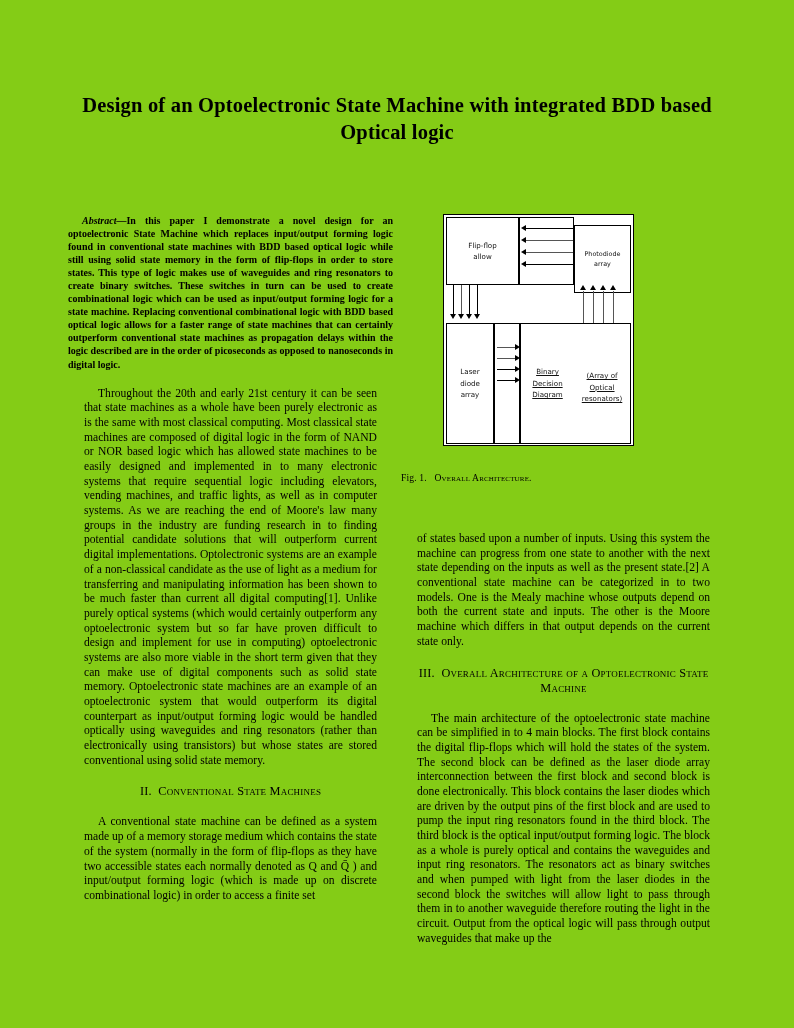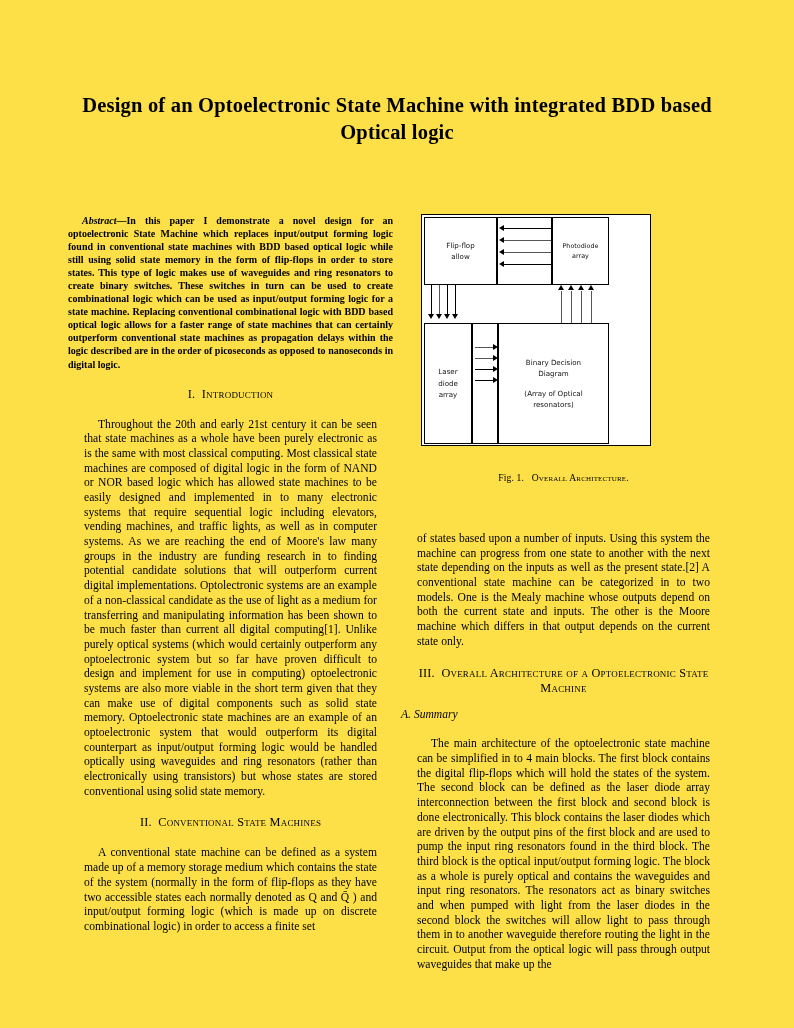--- a/index.html
+++ b/index.html
@@ -13,21 +13,21 @@
     font-family: "Liberation Serif", serif;
     color: #000000;
     position: relative;
     overflow: hidden;
   }
   .page {
     position: absolute;
     left: 0; top: 0;
     width: 794px;
     height: 1028px;
-    background: #fde047;
+    background: #84cc16;
   }
 
   
   .title-block {
     position: absolute;
     left: 68px;
     top: 92px;
     width: 658px;
     text-align: center;
   }
@@ -106,51 +106,51 @@
 
   
   .figure-wrap {
     position: absolute;
     left: 401px;
     top: 214px;
     width: 325px;
   }
   .fig-frame {
     position: relative;
-    width: 230px;
+    width: 191px;
     height: 232px;
-    margin-left: 20px;
+    margin-left: 42px;
     border: 1.4px solid #000;
     box-sizing: border-box;
     background: #fff;
   }
   .fig-caption {
     margin-top: 26px;
-    text-align: center;
+    text-align: left;
     font-size: 9.6px;
     letter-spacing: 0.15px;
     font-variant: small-caps;
   }
   .fig-caption .capnum { font-variant: normal; }
 
   .fbox {
     position: absolute;
     box-sizing: border-box;
     border: 1.4px solid #000;
     background: #fff;
     display: flex;
     align-items: center;
     justify-content: center;
     text-align: center;
     font-family: "DejaVu Sans", sans-serif;
     font-size: 7.1px;
     line-height: 1.62;
     color: #111;
   }
-  .fbox.stack { flex-direction: column; }
+  .fbox.stack { flex-direction: row; text-decoration: underline; }
   .fbox .sub { margin-top: 8px; }
   .arrow-h { position: absolute; height: 1px; }
   .arrow-h.thin { background: #555; height: 0.9px; }
   .arrow-h.thick { background: #000; height: 1.3px; }
   .arrow-v { position: absolute; width: 1px; }
   .arrow-v.thin { background: #555; width: 0.9px; }
   .arrow-v.thick { background: #000; width: 1.3px; }
 
   .head {
     position: absolute;
@@ -167,42 +167,41 @@
 <div class="page">
 
   <div class="title-block">
     <h1 class="paper-title">Design of an Optoelectronic State Machine with integrated BDD based Optical logic</h1>
   </div>
 
   <div class="col col-left">
 
     <p class="abstract"><span class="lead">Abstract—</span><span>In this paper I demonstrate a novel design for an optoelectronic State Machine which replaces input/output forming logic found in conventional state machines with BDD based optical logic while still using solid state memory in the form of flip-flops in order to store states. This type of logic makes use of waveguides and ring resonators to create binary switches. These switches in turn can be used to create combinational logic which can be used as input/output forming logic for a state machine. Replacing conventional combinational logic with BDD based optical logic allows for a faster range of state machines that can certainly outperform conventional state machines as propagation delays within the logic described are in the order of picoseconds as opposed to nanoseconds in digital logic.</span></p>
 
-    <h2 class="section"><span class="numeral">I.</span>&nbsp; <span>Introduction</span></h2>
 
     <p class="para">Throughout the 20th and early 21st century it can be seen that state machines as a whole have been purely electronic as is the same with most classical computing. Most classical state machines are composed of digital logic in the form of NAND or NOR based logic which has allowed state machines to be easily designed and implemented in to many electronic systems that require sequential logic including elevators, vending machines, and traffic lights, as well as in computer systems. As we are reaching the end of Moore's law many groups in the industry are funding research in to finding potential candidate solutions that will outperform current digital implementations. Optolectronic systems are an example of a non-classical candidate as the use of light as a medium for transferring and manipulating information has been shown to be much faster than current all digital computing[1]. Unlike purely optical systems (which would certainly outperform any optoelectronic system but so far have proven difficult to design and implement for use in computing) optoelectronic systems are also more viable in the short term given that they can make use of digital components such as solid state memory. Optoelectronic state machines are an example of an optoelectronic system that would outperform its digital counterpart as input/output forming logic would be handled optically using waveguides and ring resonators (rather than electronically using transistors) but whose states are stored conventional using solid state memory.</p>
 
     <h2 class="section"><span class="numeral">II.</span>&nbsp; <span>Conventional State Machines</span></h2>
 
     <p class="para">A conventional state machine can be defined as a system made up of a memory storage medium which contains the state of the system (normally in the form of flip-flops as they have two accessible states each normally denoted as Q and Q̄ ) and input/output forming logic (which is made up on discrete combinational logic) in order to access a finite set</p>
   </div>
 
   <div class="figure-wrap">
     <div class="fig-frame">
 
       <div class="fbox" style="left:2px; top:2px; width:73px; height:68px;">
         <div>
           <div>Flip-flop</div>
           <div>allow</div>
         </div>
       </div>
 
       <div class="fbox" style="left:75px; top:2px; width:55px; height:68px;"></div>
 
-      <div class="fbox" style="left:130px; top:2px; width:57px; height:68px; font-size:6.4px;">
+      <div class="fbox" style="left:130px; top:10px; width:57px; height:68px; font-size:6.4px;">
         <div>
           <div>Photodiode</div>
           <div>array</div>
         </div>
       </div>
 
       <div class="arrow-h thick" style="left:82px; top:13px; width:47px;"></div>
       <div class="head left" style="left:77px; top:10px;"></div>
 
       <div class="arrow-h thin" style="left:82px; top:25px; width:47px;"></div>
@@ -277,18 +276,17 @@
       <span class="capnum">Fig. 1.</span>&nbsp;&nbsp;&nbsp;<span>Overall Architecture.</span>
     </div>
   </div>
 
   <div class="col col-right" style="top:516px;">
 
     <p class="para noindent">of states based upon a number of inputs. Using this system the machine can progress from one state to another with the next state depending on the inputs as well as the present state.[2] A conventional state machine can be categorized in to two models. One is the Mealy machine whose outputs depend on both the current state and inputs. The other is the Moore machine which differs in that output depends on the current state only.</p>
 
     <h2 class="section"><span class="numeral">III.</span>&nbsp; <span>Overall Architecture of a Optoelectronic State Machine</span></h2>
 
-    <h3 class="subsection">A.  Summary</h3>
 
     <p class="para">The main architecture of the optoelectronic state machine can be simplified in to 4 main blocks. The first block contains the digital flip-flops which will hold the states of the system. The second block can be defined as the laser diode array interconnection between the first block and second block is done electronically. This block contains the laser diodes which are driven by the output pins of the first block and are used to pump the input ring resonators found in the third block. The third block is the optical input/output forming logic. The block as a whole is purely optical and contains the waveguides and input ring resonators. The resonators act as binary switches and when pumped with light from the laser diodes in the second block the switches will allow light to pass through them in to another waveguide therefore routing the light in the circuit. Output from the optical logic will pass through output waveguides that make up the</p>
   </div>
 
 </div>
 
 </body></html>

